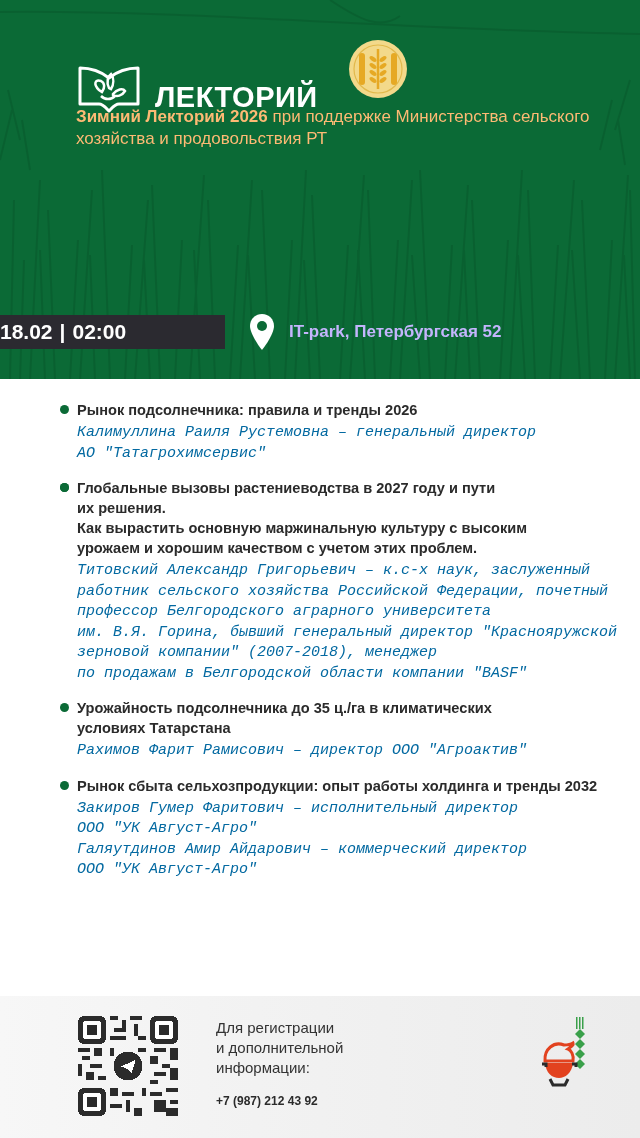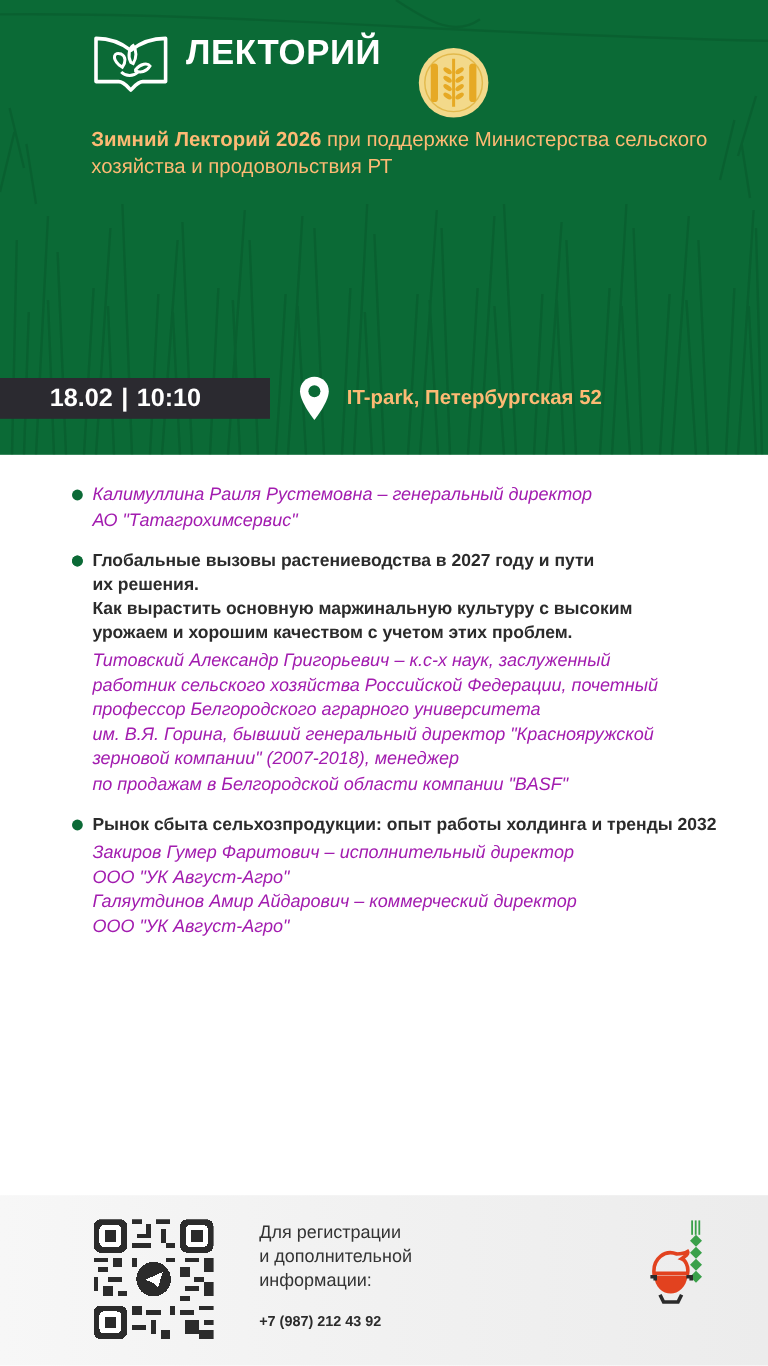--- a/index.html
+++ b/index.html
@@ -6,43 +6,43 @@
   html, body { width: 640px; height: 1138px; overflow: hidden; background: #ffffff; }
   body { font-family: "Liberation Sans", "DejaVu Sans", sans-serif; color: #2b2b2b; position: relative; }
 
   .hero {
     position: absolute; left: 0; top: 0; width: 640px; height: 379px;
     background: #0b6a36;
     overflow: hidden;
   }
   .hero-texture { position: absolute; left: 0; top: 0; width: 640px; height: 379px; opacity: 0.35; }
 
-  .logo-row { position: absolute; left: 77px; top: 28px; height: 58px; display: flex; align-items: flex-start; }
+  .logo-row { position: absolute; left: 77px; top: 56px; height: 58px; display: flex; align-items: flex-end; }
   .logo-book { width: 64px; height: 50px; }
   .logo-text { color: #fff; font-weight: 700; font-size: 29px; letter-spacing: 0.5px; margin-left: 14px; }
   .ministry-emblem { position: absolute; left: 348px; top: 39px; width: 60px; height: 60px; }
 
   .subtitle { position: absolute; left: 76px; top: 106px; width: 520px; color: #fdba74; font-size: 17px; line-height: 22px; }
   .subtitle b { font-weight: 700; }
 
   .event-title { position: absolute; left: 76px; top: 214px; color: #fff; font-weight: 700; font-size: 31px; line-height: 40px; letter-spacing: 0.2px; }
 
-  .date-bar { position: absolute; left: 0; top: 315px; width: 225px; height: 34px; background: #2b2a30; display: flex; align-items: center; justify-content: center; padding-right: 16px; }
+  .date-bar { position: absolute; left: 0; top: 315px; width: 225px; height: 34px; background: #2b2a30; display: flex; align-items: center; justify-content: flex-start; padding-right: 16px; }
   .date-bar span { color: #fff; font-size: 21px; font-weight: 700; }
   .date-sep { color: #fff; margin: 0 7px; font-weight: 400; }
 
   .location { position: absolute; left: 249px; top: 313px; display: flex; align-items: center; height: 38px; }
   .pin-icon { width: 26px; height: 38px; }
-  .location-text { color: #fdba74; font-size: 17px; font-weight: 700; margin-left: 14px; }
+  .location-text { color: #c4b5fd; font-size: 17px; font-weight: 700; margin-left: 14px; }
 
   .agenda { position: absolute; left: 60px; top: 400px; width: 560px; }
   .agenda-item { position: relative; padding-left: 17px; margin-bottom: 14px; }
   .bullet { position: absolute; left: 0; top: 5px; width: 9px; height: 9px; border-radius: 50%; background: #0b6a36; }
   .topic { font-size: 14.6px; font-weight: 700; line-height: 20px; color: #2b2b2b; white-space: pre-line; }
-  .speaker { font-size: 15px; font-style: italic; line-height: 20.5px; color: #a21caf; margin-top: 3px; white-space: pre-line; }
+  .speaker { font-size: 15px; font-style: italic; line-height: 20.5px; color: #0369a1; margin-top: 3px; white-space: pre-line; font-family: Liberation Mono, monospace; }
 
   .footer { position: absolute; left: 0; top: 996px; width: 640px; height: 168px;
     background: linear-gradient(90deg, #f7f7f7 0%, #f2f2f2 40%, #ececec 100%); }
   .qr { position: absolute; left: 78px; top: 20px; width: 100px; height: 100px; }
   .reg-text { position: absolute; left: 216px; top: 22px; font-size: 15px; line-height: 20px; color: #333; white-space: pre-line; }
   .phone { position: absolute; left: 216px; top: 98px; font-size: 12px; font-weight: 700; color: #2b2b2b; }
   .org-logo { position: absolute; left: 540px; top: 1015px; width: 48px; height: 80px; }
 </style>
 </head>
 <body>
@@ -88,53 +88,60 @@
   </svg>
 
   <div class="subtitle">
     <b>Зимний Лекторий 2026</b><span> при поддержке Министерства сельского хозяйства и продовольствия РТ</span>
   </div>
 
 
   <div class="date-bar">
     <span>18.02</span>
     <span class="date-sep">|</span>
-    <span>10:10</span>
+    <span>02:00</span>
   </div>
 
   <div class="location">
     <svg class="pin-icon" viewBox="0 0 26 38">
       <path d="M13 1 C6 1 1 6.5 1 13 C1 22 13 37 13 37 C13 37 25 22 25 13 C25 6.5 20 1 13 1 Z" fill="#fff"></path>
       <circle cx="13" cy="13" r="5" fill="#0b6a36"></circle>
     </svg>
     <span class="location-text">IT-park, Петербургская 52</span>
   </div>
 </div>
 
 <div class="agenda">
   <div class="agenda-item">
     <span class="bullet"></span>
+    <div class="topic">Рынок подсолнечника: правила и тренды 2026</div>
     <div class="speaker">Калимуллина Раиля Рустемовна – генеральный директор
 АО "Татагрохимсервис"</div>
   </div>
   <div class="agenda-item">
     <span class="bullet"></span>
   </div>
   <div class="agenda-item">
     <span class="bullet"></span>
     <div class="topic">Глобальные вызовы  растениеводства в 2027 году и пути
 их решения.
 Как вырастить основную  маржинальную культуру с высоким
 урожаем и хорошим качеством с учетом этих проблем.</div>
     <div class="speaker">Титовский Александр Григорьевич – к.с-х наук, заслуженный
 работник сельского хозяйства Российской Федерации, почетный
 профессор Белгородского аграрного университета
 им. В.Я. Горина, бывший генеральный директор  "Краснояружской
 зерновой компании" (2007-2018), менеджер
 по продажам в Белгородской области компании "BASF"</div>
+  </div>
+  <div class="agenda-item">
+    <span class="bullet"></span>
+    <div class="topic">Урожайность подсолнечника до 35 ц./га в климатических
+условиях Татарстана</div>
+    <div class="speaker">Рахимов Фарит Рамисович – директор ООО "Агроактив"</div>
   </div>
   <div class="agenda-item">
     <span class="bullet"></span>
     <div class="topic">Рынок сбыта сельхозпродукции: опыт работы холдинга и тренды 2032</div>
     <div class="speaker">Закиров Гумер Фаритович – исполнительный директор
 ООО "УК Август-Агро"
 Галяутдинов Амир Айдарович – коммерческий директор
 ООО "УК Август-Агро"</div>
   </div>
 </div>

